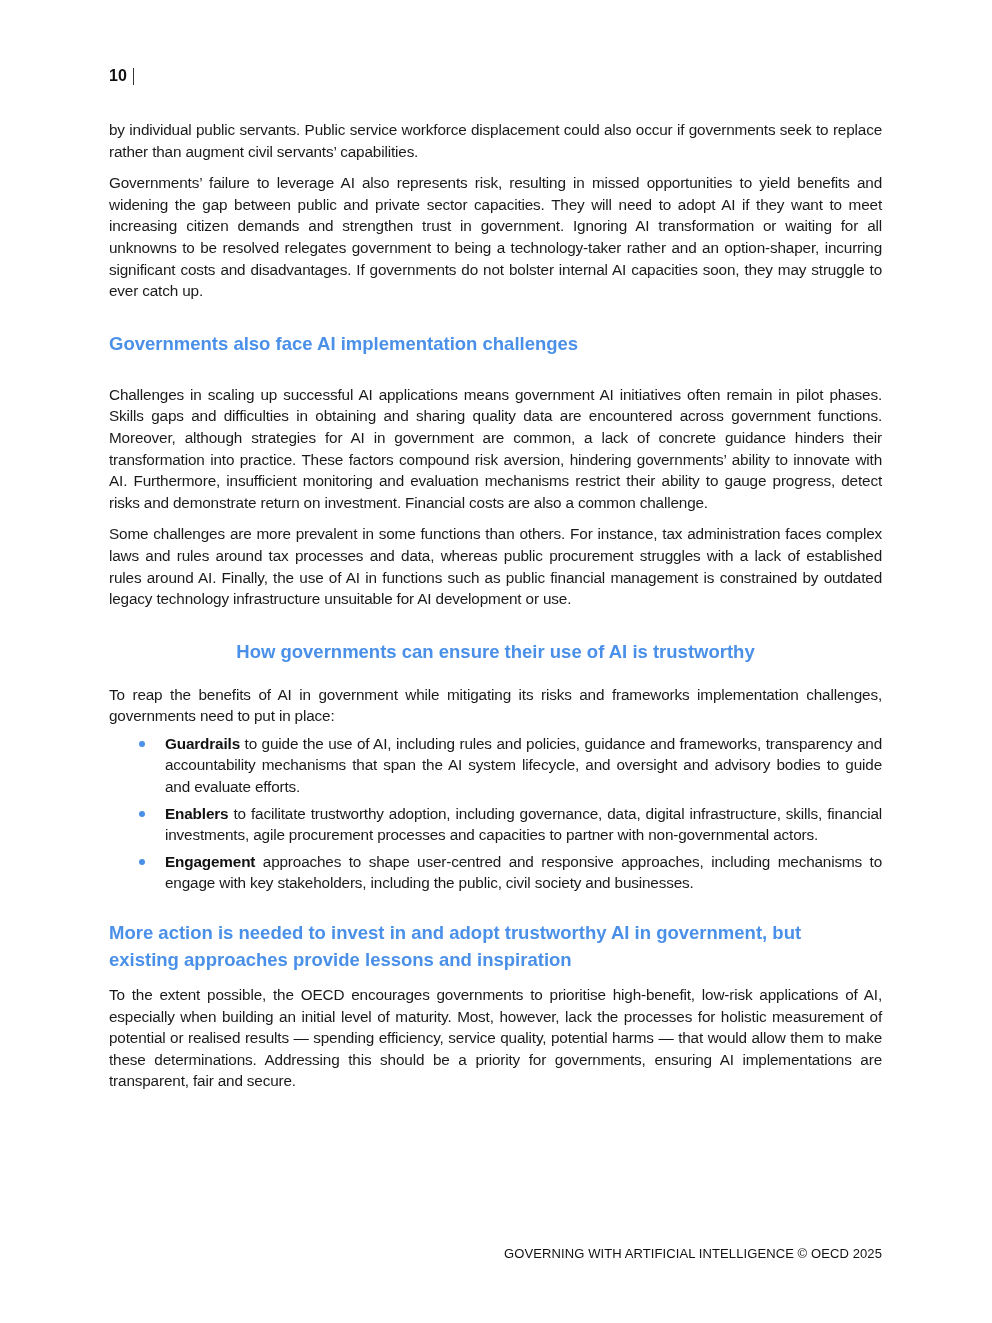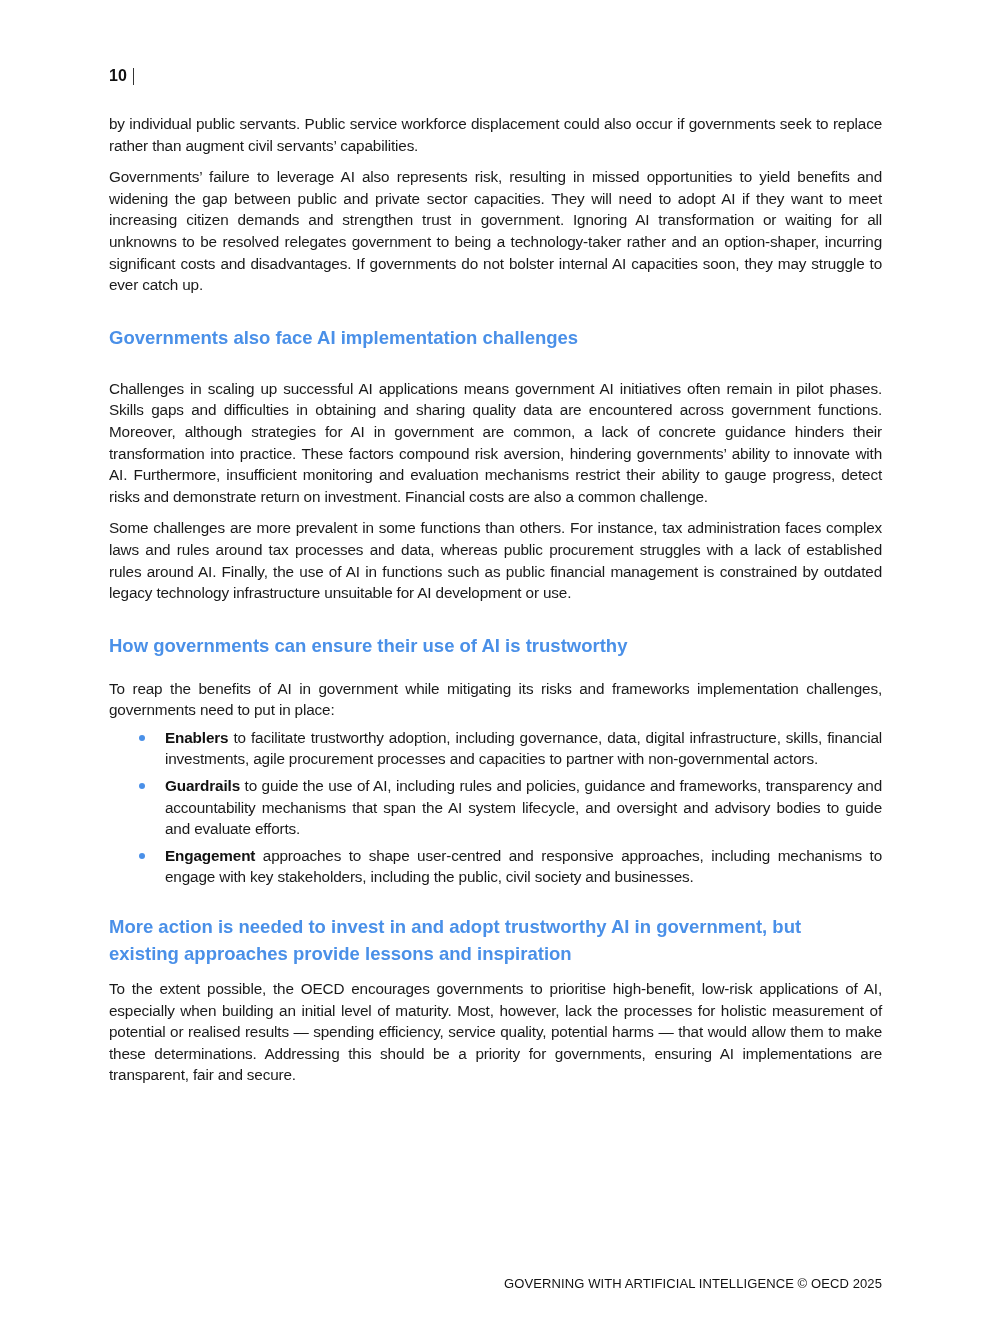--- a/index.html
+++ b/index.html
@@ -31,21 +31,21 @@
     .page-sep {
       display: inline-block;
       width: 1px;
       height: 17px;
       background: #333;
       margin-left: 6px;
     }
     .content {
       position: absolute;
       left: 109px;
-      top: 113px;
+      top: 119px;
       width: 773px;
     }
     p.body {
       margin: 0 0 10px 0;
       font-size: 15.3px;
       line-height: 21.6px;
       text-align: justify;
       letter-spacing: -0.15px;
     }
     h2.section {
@@ -78,21 +78,21 @@
       border-radius: 50%;
       background: #4a90e8;
     }
     .bullets b {
       font-weight: bold;
       color: #111;
     }
     .footer {
       position: absolute;
       right: 110px;
-      top: 1276px;
+      top: 1246px;
       font-size: 13px;
       line-height: 16px;
       color: #111;
       letter-spacing: 0.1px;
     }
   </style>
 </head>
 <body>
 
 <div class="page-header">
@@ -102,32 +102,32 @@
 
 <div class="content">
   <p class="body">by individual public servants. Public service workforce displacement could also occur if governments seek to replace rather than augment civil servants’ capabilities.</p>
   <p class="body" style="margin-bottom:0;">Governments’ failure to leverage AI also represents risk, resulting in missed opportunities to yield benefits and widening the gap between public and private sector capacities. They will need to adopt AI if they want to meet increasing citizen demands and strengthen trust in government. Ignoring AI transformation or waiting for all unknowns to be resolved relegates government to being a technology-taker rather and an option-shaper, incurring significant costs and disadvantages. If governments do not bolster internal AI capacities soon, they may struggle to ever catch up.</p>
 
   <h2 class="section" style="margin-top:28px; margin-bottom:27px;">Governments also face AI implementation challenges</h2>
 
   <p class="body">Challenges in scaling up successful AI applications means government AI initiatives often remain in pilot phases. Skills gaps and difficulties in obtaining and sharing quality data are encountered across government functions. Moreover, although strategies for AI in government are common, a lack of concrete guidance hinders their transformation into practice. These factors compound risk aversion, hindering governments’ ability to innovate with AI. Furthermore, insufficient monitoring and evaluation mechanisms restrict their ability to gauge progress, detect risks and demonstrate return on investment. Financial costs are also a common challenge.</p>
   <p class="body" style="margin-bottom:0;">Some challenges are more prevalent in some functions than others. For instance, tax administration faces complex laws and rules around tax processes and data, whereas public procurement struggles with a lack of established rules around AI. Finally, the use of AI in functions such as public financial management is constrained by outdated legacy technology infrastructure unsuitable for AI development or use.</p>
 
-  <h2 class="section" style="margin-top:28px; margin-bottom:19px;">How governments can ensure their use of AI is trustworthy</h2>
+  <h2 class="section" style="margin-top:28px; margin-bottom:19px;text-align:center;">How governments can ensure their use of AI is trustworthy</h2>
 
   <p class="body" style="margin-bottom:6px;">To reap the benefits of AI in government while mitigating its risks and frameworks implementation challenges, governments need to put in place:</p>
 
   <ul class="bullets">
     <li>
       <span class="bullet-dot"></span>
-      <b>Enablers</b><span> to facilitate trustworthy adoption, including governance, data, digital infrastructure, skills, financial investments, agile procurement processes and capacities to partner with non-governmental actors.</span>
+      <b>Guardrails</b><span> to guide the use of AI, including rules and policies, guidance and frameworks, transparency and accountability mechanisms that span the AI system lifecycle, and oversight and advisory bodies to guide and evaluate efforts.</span>
     </li>
     <li>
       <span class="bullet-dot"></span>
-      <b>Guardrails</b><span> to guide the use of AI, including rules and policies, guidance and frameworks, transparency and accountability mechanisms that span the AI system lifecycle, and oversight and advisory bodies to guide and evaluate efforts.</span>
+      <b>Enablers</b><span> to facilitate trustworthy adoption, including governance, data, digital infrastructure, skills, financial investments, agile procurement processes and capacities to partner with non-governmental actors.</span>
     </li>
     <li>
       <span class="bullet-dot"></span>
       <b>Engagement</b><span> approaches to shape user-centred and responsive approaches, including mechanisms to engage with key stakeholders, including the public, civil society and businesses.</span>
     </li>
   </ul>
 
   <h2 class="section" style="margin-top:25px; margin-bottom:11px; width:760px;">More action is needed to invest in and adopt trustworthy AI in government, but existing approaches provide lessons and inspiration</h2>
 
   <p class="body">To the extent possible, the OECD encourages governments to prioritise high-benefit, low-risk applications of AI, especially when building an initial level of maturity. Most, however, lack the processes for holistic measurement of potential or realised results — spending efficiency, service quality, potential harms — that would allow them to make these determinations. Addressing this should be a priority for governments, ensuring AI implementations are transparent, fair and secure.</p>

